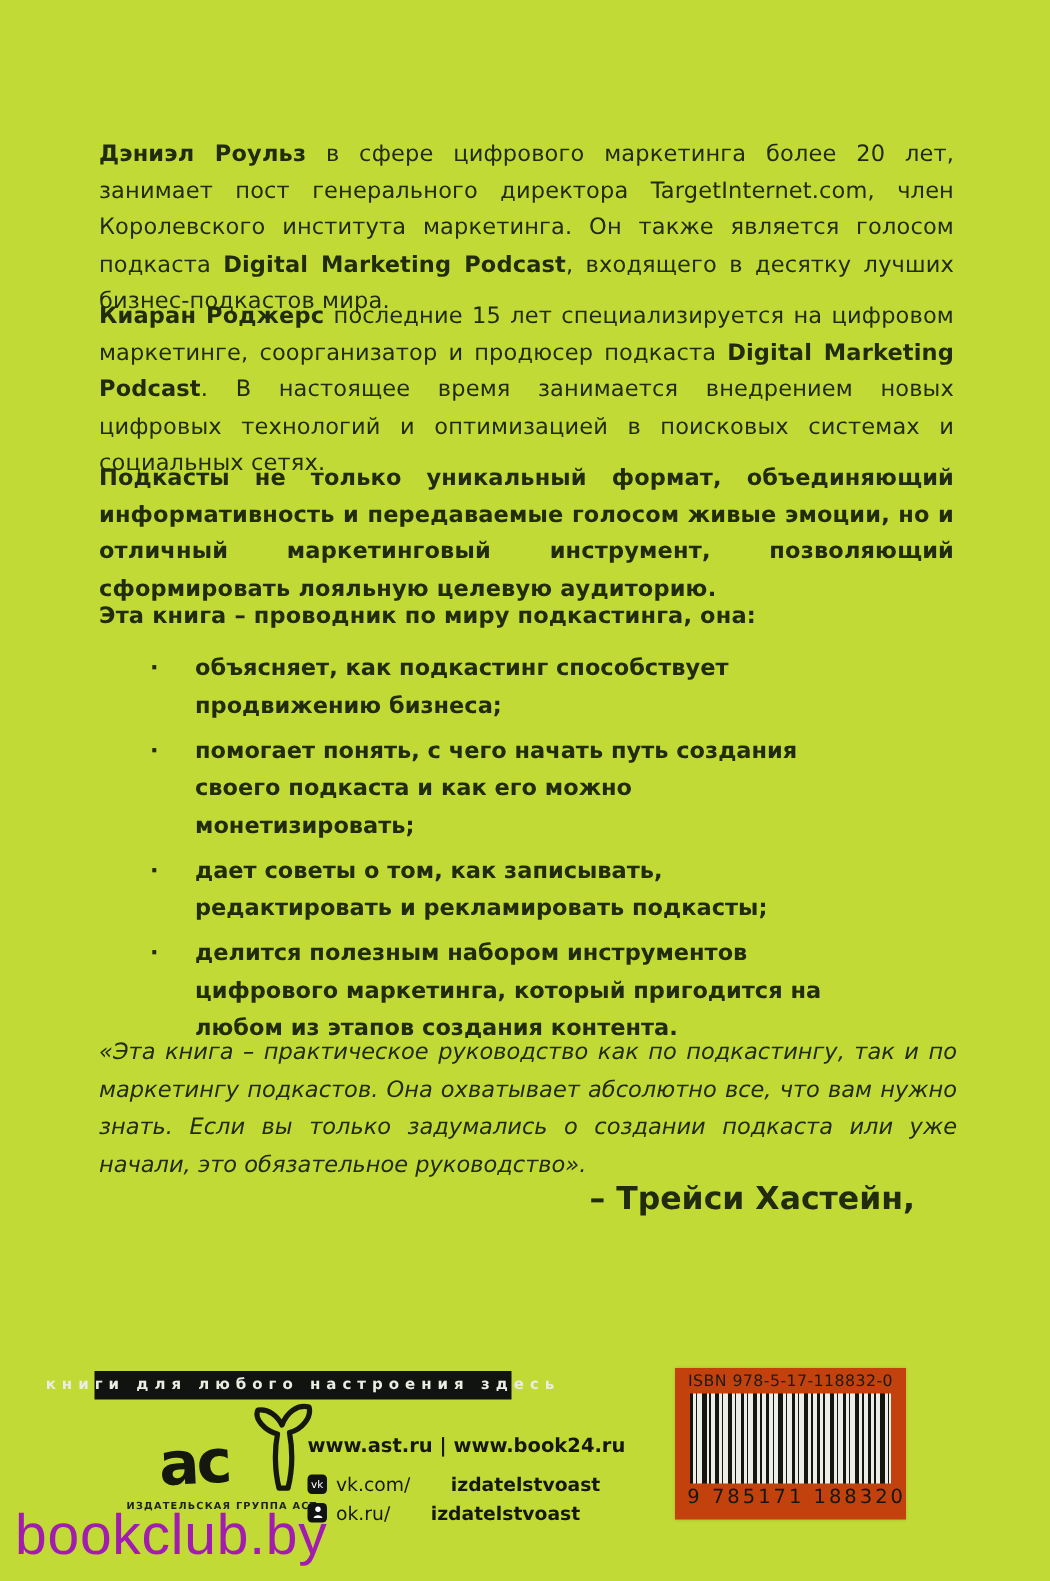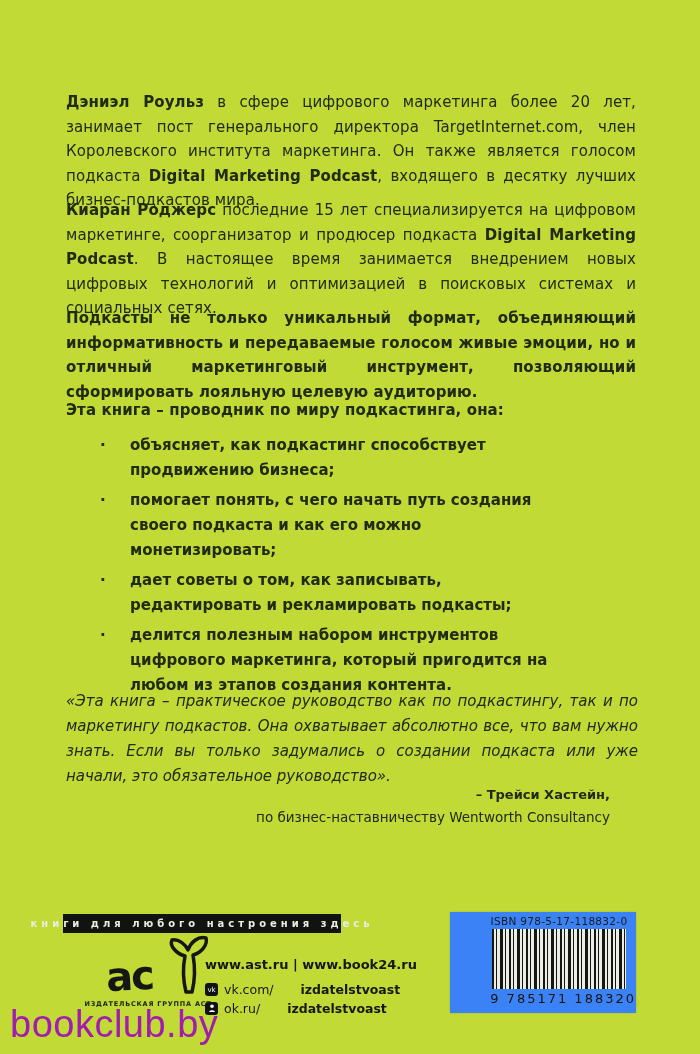--- a/index.html
+++ b/index.html
@@ -52,21 +52,21 @@
     line-height: 25px;
     text-align: justify;
   }
   .attribution {
     position: absolute;
     right: 90px;
     top: 787px;
     text-align: right;
   }
   .attr-name {
-    font-size: 13px;
+    font-size: 21px;
     font-weight: 700;
     margin-bottom: 6px;
   }
   .attr-title {
     font-size: 13.5px;
     line-height: 19px;
   }
   
   .slogan-bar {
     position: absolute;
@@ -148,23 +148,22 @@
     font-weight: 400;
     flex: 0 0 13px;
   }
   .social-handle { font-weight: 700; padding-left: 27px; }
   .barcode-box {
     position: absolute;
     left: 450px;
     top: 912px;
     width: 154px;
     height: 101px;
-    background: #3b82f6;
+    background: #c2410c;
     box-shadow: 0 0 2px rgba(0,0,0,0.15);
-    padding-left: 32px;
   }
   .isbn {
     text-align: center;
     font-size: 10.5px;
     padding-top: 3px;
     color: #1a1c18;
     letter-spacing: 0.3px;
     white-space: nowrap;
   }
   .bars {
@@ -223,21 +222,20 @@
     <li>
       <span class="dot">·</span>
       <span>делится полезным набором инструментов цифрового маркетинга, который пригодится на любом из этапов создания контента.</span>
     </li>
   </ul>
 
   <p class="quote" style="top:689px">«Эта книга – практическое руководство как по подкастингу, так и по маркетингу подкастов. Она охватывает абсолютно все, что вам нужно знать. Если вы только задумались о создании подкаста или уже начали, это обязательное руководство».</p>
 
   <div class="attribution">
     <div class="attr-name">– Трейси Хастейн,</div>
-    <div class="attr-title">по бизнес-наставничеству Wentworth Consultancy</div>
   </div>
 
   <div class="slogan-bar">
     <span>книги для любого настроения здесь</span>
   </div>
 
   <div class="ast-logo">
     <span class="ast-word">ас</span>
     <svg class="ast-figure" width="56" height="62" viewBox="0 0 56 62">
       <path d="M24 58 C21 46 21 32 23 22 C15 20 7 12 10 6 C17 5 23 10 26 16 C29 8 36 2 44 4 C46 11 39 19 31 21 C33 32 33 46 30 58 Z" fill="none" stroke="#15180f" stroke-width="3.5" stroke-linejoin="round" stroke-linecap="round"></path>

